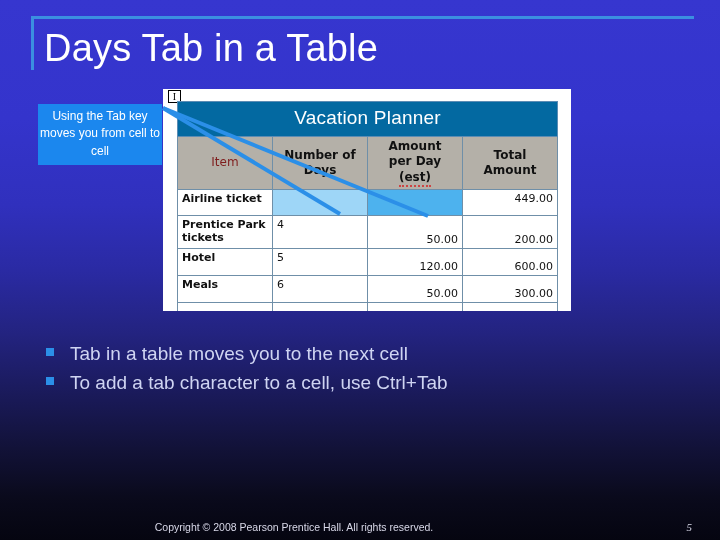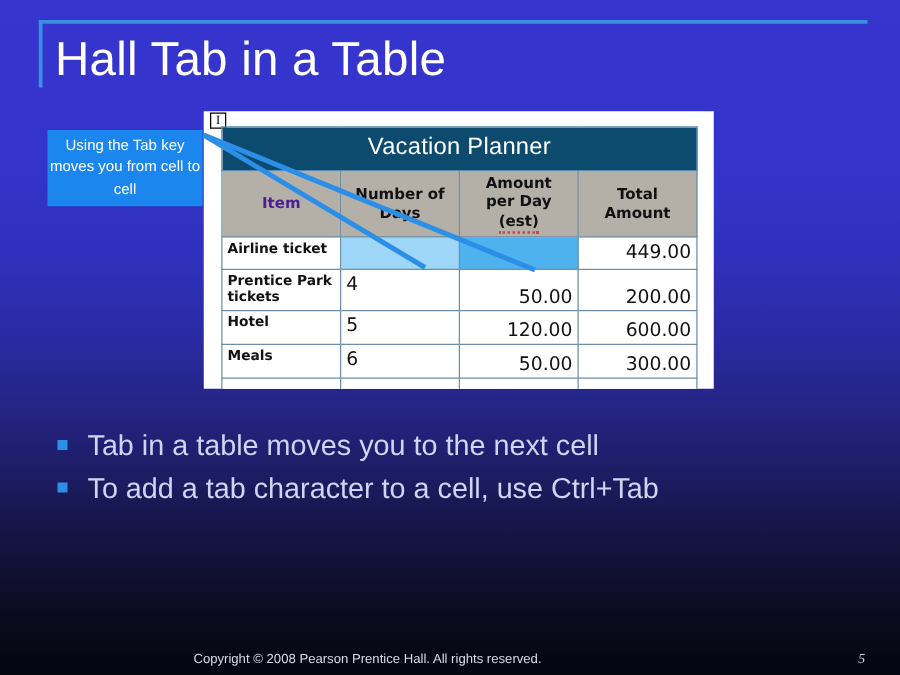--- a/index.html
+++ b/index.html
@@ -90,47 +90,47 @@
     position: absolute;
     left: 14px;
     top: 12px;
     width: 381px;
     border-collapse: collapse;
     table-layout: fixed;
   }
   .wtable td {
     border: 1px solid #6f8fa8;
     padding: 2px 4px;
-    font-size: 15px;
+    font-size: 11px;
     color: #111111;
     vertical-align: top;
     background: #ffffff;
     font-family: "DejaVu Sans", sans-serif;
   }
   .wtable .title-cell {
-    background: #0c4a6e;
+    background: #0369a1;
     color: #ffffff;
     font-size: 19px;
     text-align: center;
     padding: 5px 0 7px;
     border: 1px solid #5b8cb4;
     letter-spacing: 0.2px;
     font-family: "Liberation Sans", sans-serif;
   }
   .wtable .hdr {
     background: #b4b0a8;
     font-weight: bold;
     text-align: center;
     font-size: 12px;
     height: 48px;
     vertical-align: middle;
     line-height: 1.28;
     color: #111111;
   }
-  .wtable .hdr.item-hdr { color: #4c1d95; font-weight: bold; }
+  .wtable .hdr.item-hdr { color: #7f1d1d; font-weight: normal; }
   .wtable .est { border-bottom: 2px dotted #cc4444; display: inline-block; }
   .wtable td.item { font-weight: bold; font-size: 11px; }
   .wtable td.num  { text-align: left; }
   .wtable td.amt  { text-align: right; }
   .wtable td.tot  { text-align: right; }
   .wtable td.sel-a { background: #9ed6f7; }
   .wtable td.sel-b { background: #4db2ee; }
   .wtable tr.r1 td { height: 21px; }
   .wtable tr.r2 td { height: 28px; }
   .wtable tr.r3 td, .wtable tr.r4 td { height: 22px; }
@@ -177,21 +177,21 @@
   .bullet-mark {
     width: 8px;
     height: 8px;
     background: #2b8fe8;
     margin-right: 16px;
     flex: 0 0 auto;
     position: relative;
     top: -4px;
   }
   .bullet-text {
-    font-size: 23px;
+    font-size: 19px;
     color: #cfd4f2;
     white-space: nowrap;
   }
 
   
   .footer-copy {
     position: absolute;
     left: 0;
     top: 521px;
     width: 588px;
@@ -210,21 +210,21 @@
   }
 </style>
 </head>
 <body>
 
 <div id="slide">
 
   <div class="title-hline"></div>
   <div class="title-vline"></div>
 
-  <div class="slide-title">Hall Tab in a Table</div>
+  <div class="slide-title">Days Tab in a Table</div>
 
   <div class="shot">
     <div class="ibeam">I</div>
 
     <table class="wtable">
       <tbody>
           <tr class="r0">
         <td class="title-cell" colspan="4">Vacation Planner</td>
       </tr>
       <tr class="rh">

